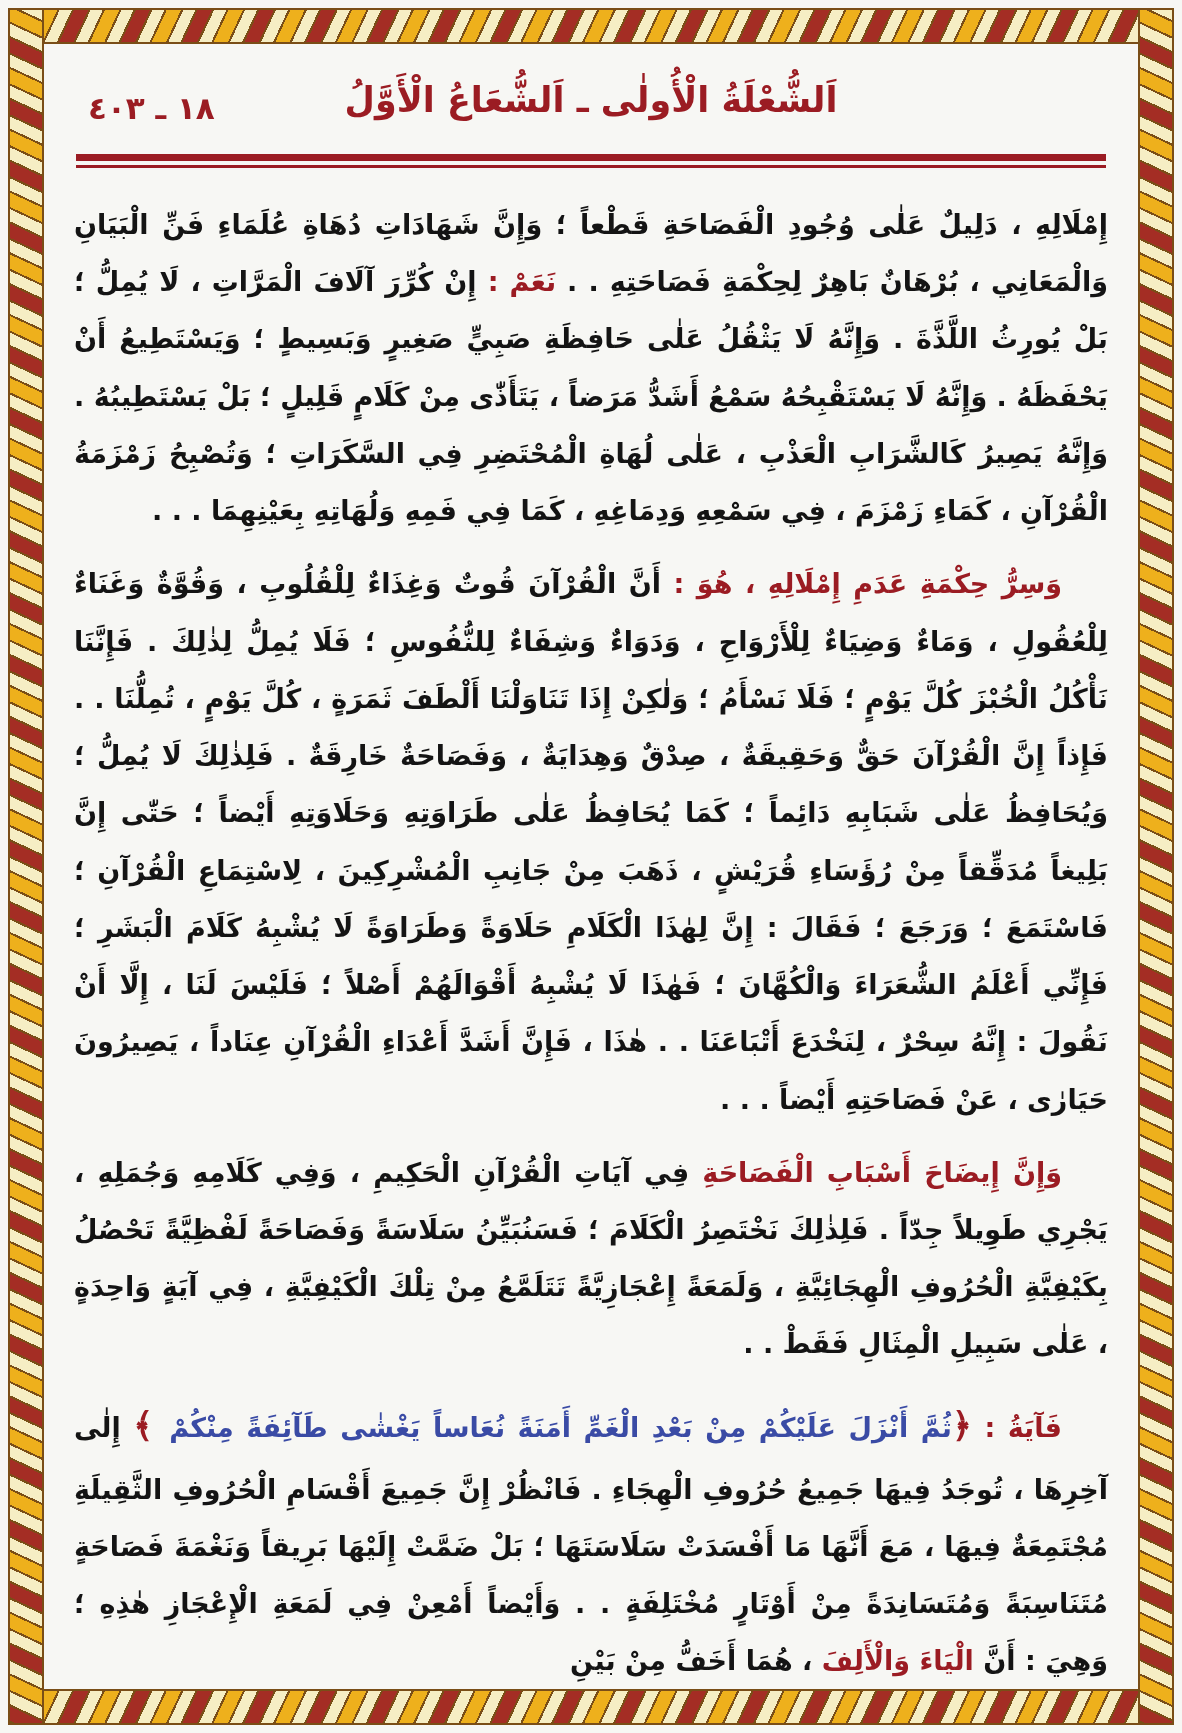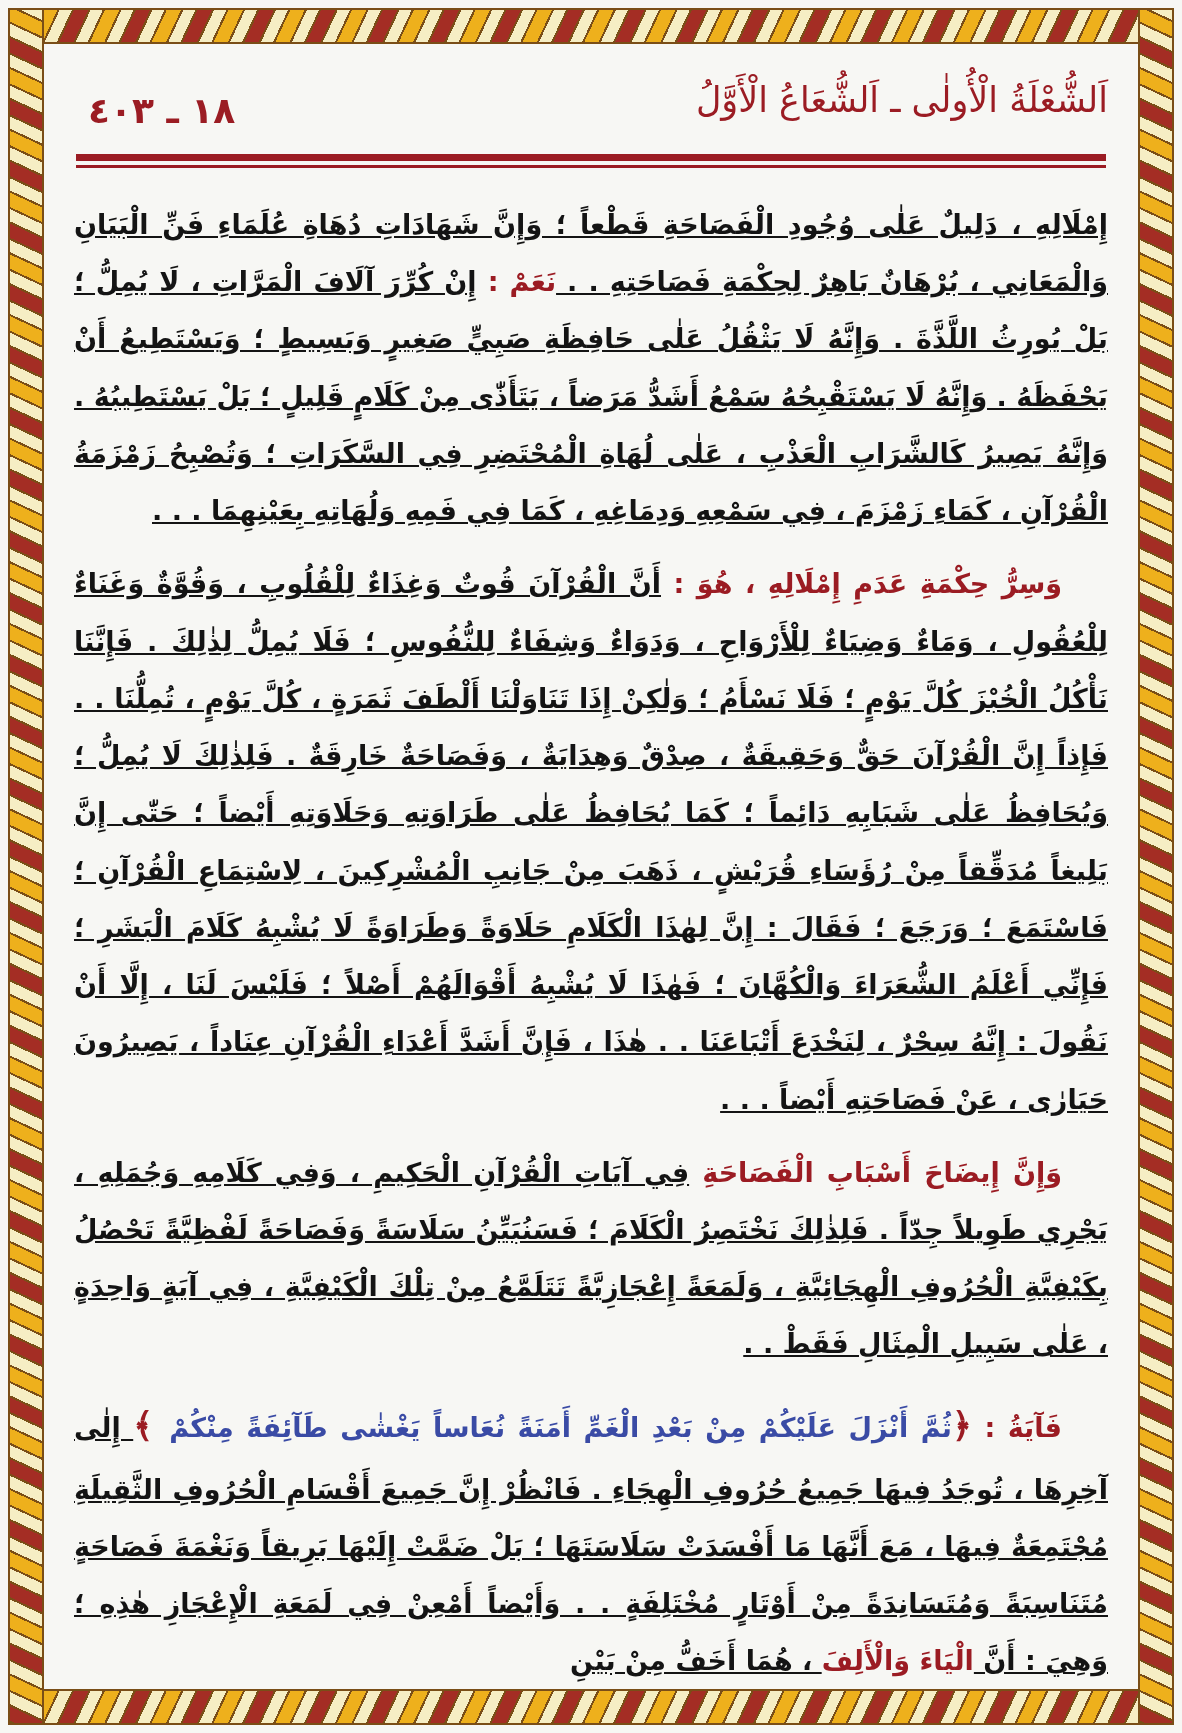--- a/index.html
+++ b/index.html
@@ -46,43 +46,43 @@
   
   .content{
     position:absolute;top:46px;left:46px;right:46px;bottom:46px;
     background:var(--paper);
     padding:26px 28px 0 28px;
     overflow:hidden;
   }
   header{position:relative;height:76px;}
   .page-num{
     position:absolute;left:14px;top:18px;
-    color:var(--accent);font-size:36px;font-weight:bold;
+    color:var(--accent);font-size:31px;font-weight:bold;
     letter-spacing:2px;
   }
   h1.title{
-    text-align:right;
+    text-align:center;
     color:var(--accent);
-    font-size:35px;font-weight:normal;
+    font-size:35px;font-weight:bold;
     padding-top:8px;
   }
   .rule{margin:6px 2px 0 2px;}
   .rule-thick{height:7px;background:var(--accent);}
   .rule-thin{height:3px;background:var(--accent);margin-top:4px;}
   .text-body{
     margin-top:28px;
     color:var(--ink);
     font-size:27px;
     font-weight:bold;
     line-height:2.12;
     text-align:justify;
   }
   p.para{margin-bottom:16px;}
   p.para.indent{text-indent:46px;}
-  .seg-black{color:var(--ink);text-decoration:underline;}
+  .seg-black{color:var(--ink);}
   .seg-red{color:var(--accent);}
   .seg-blue{color:var(--blue);margin-left:16px;}
   .seg-bracket{color:var(--accent);font-size:34px;}
 </style>
 </head>
 <body>
 
 <div class="page">
   <div class="edge edge-h edge-top"></div>
   <div class="edge edge-h edge-bottom"></div>

